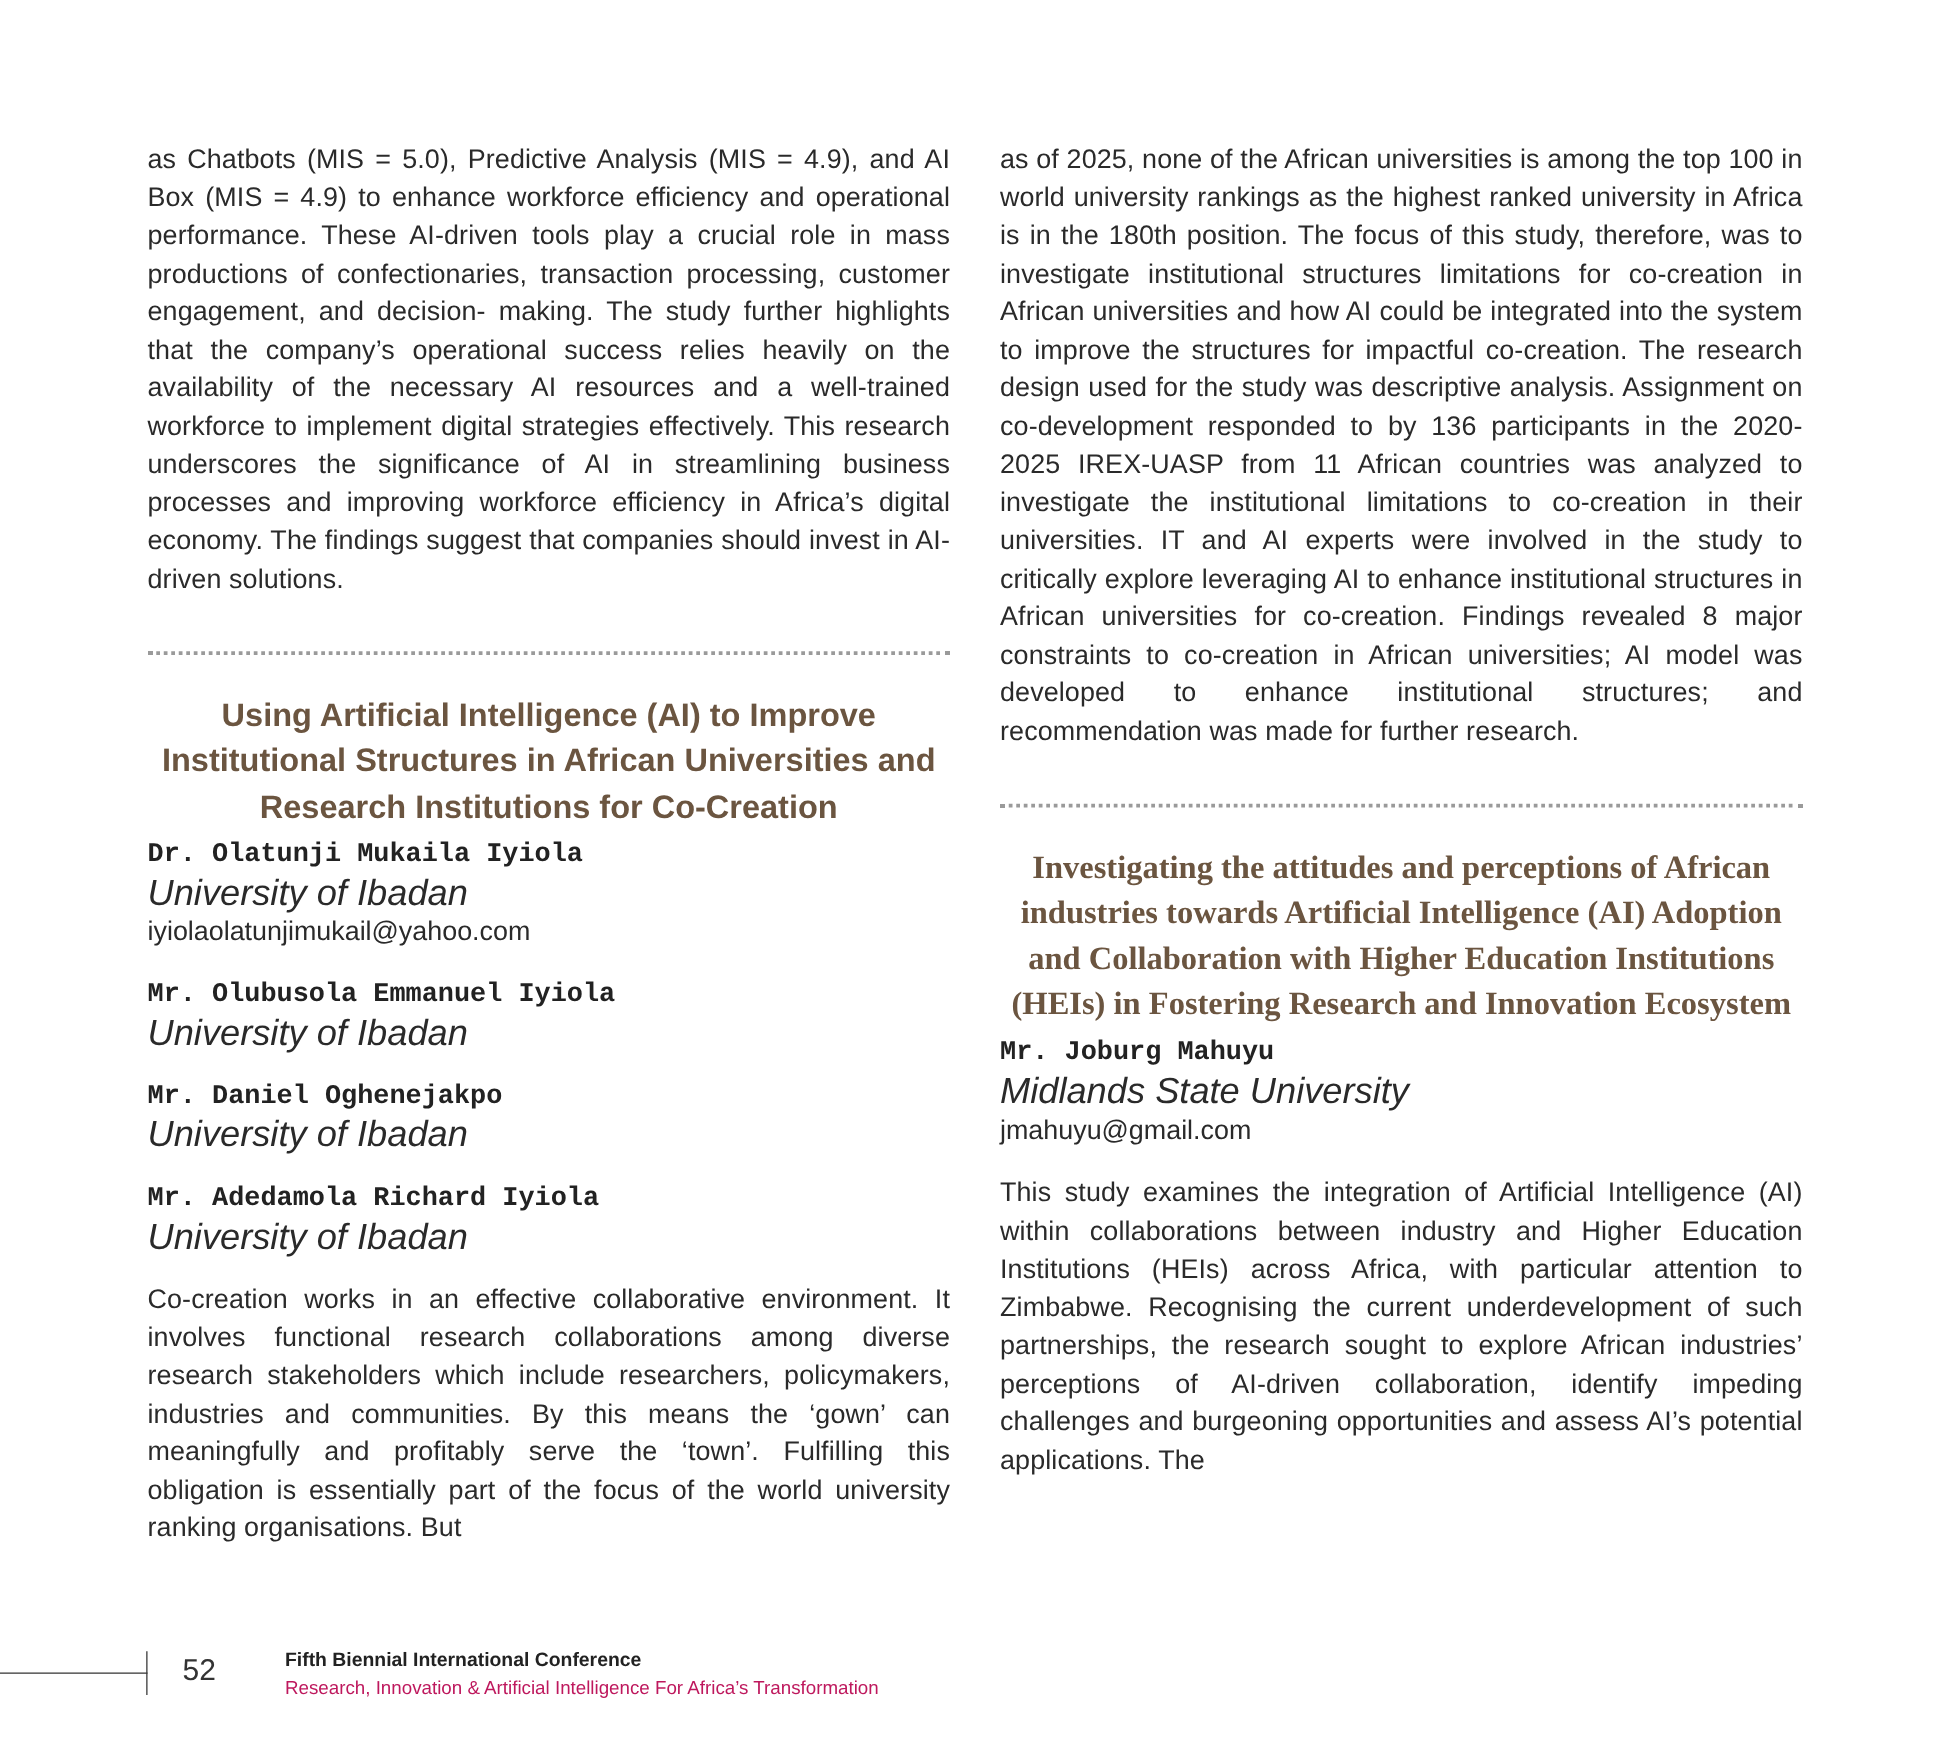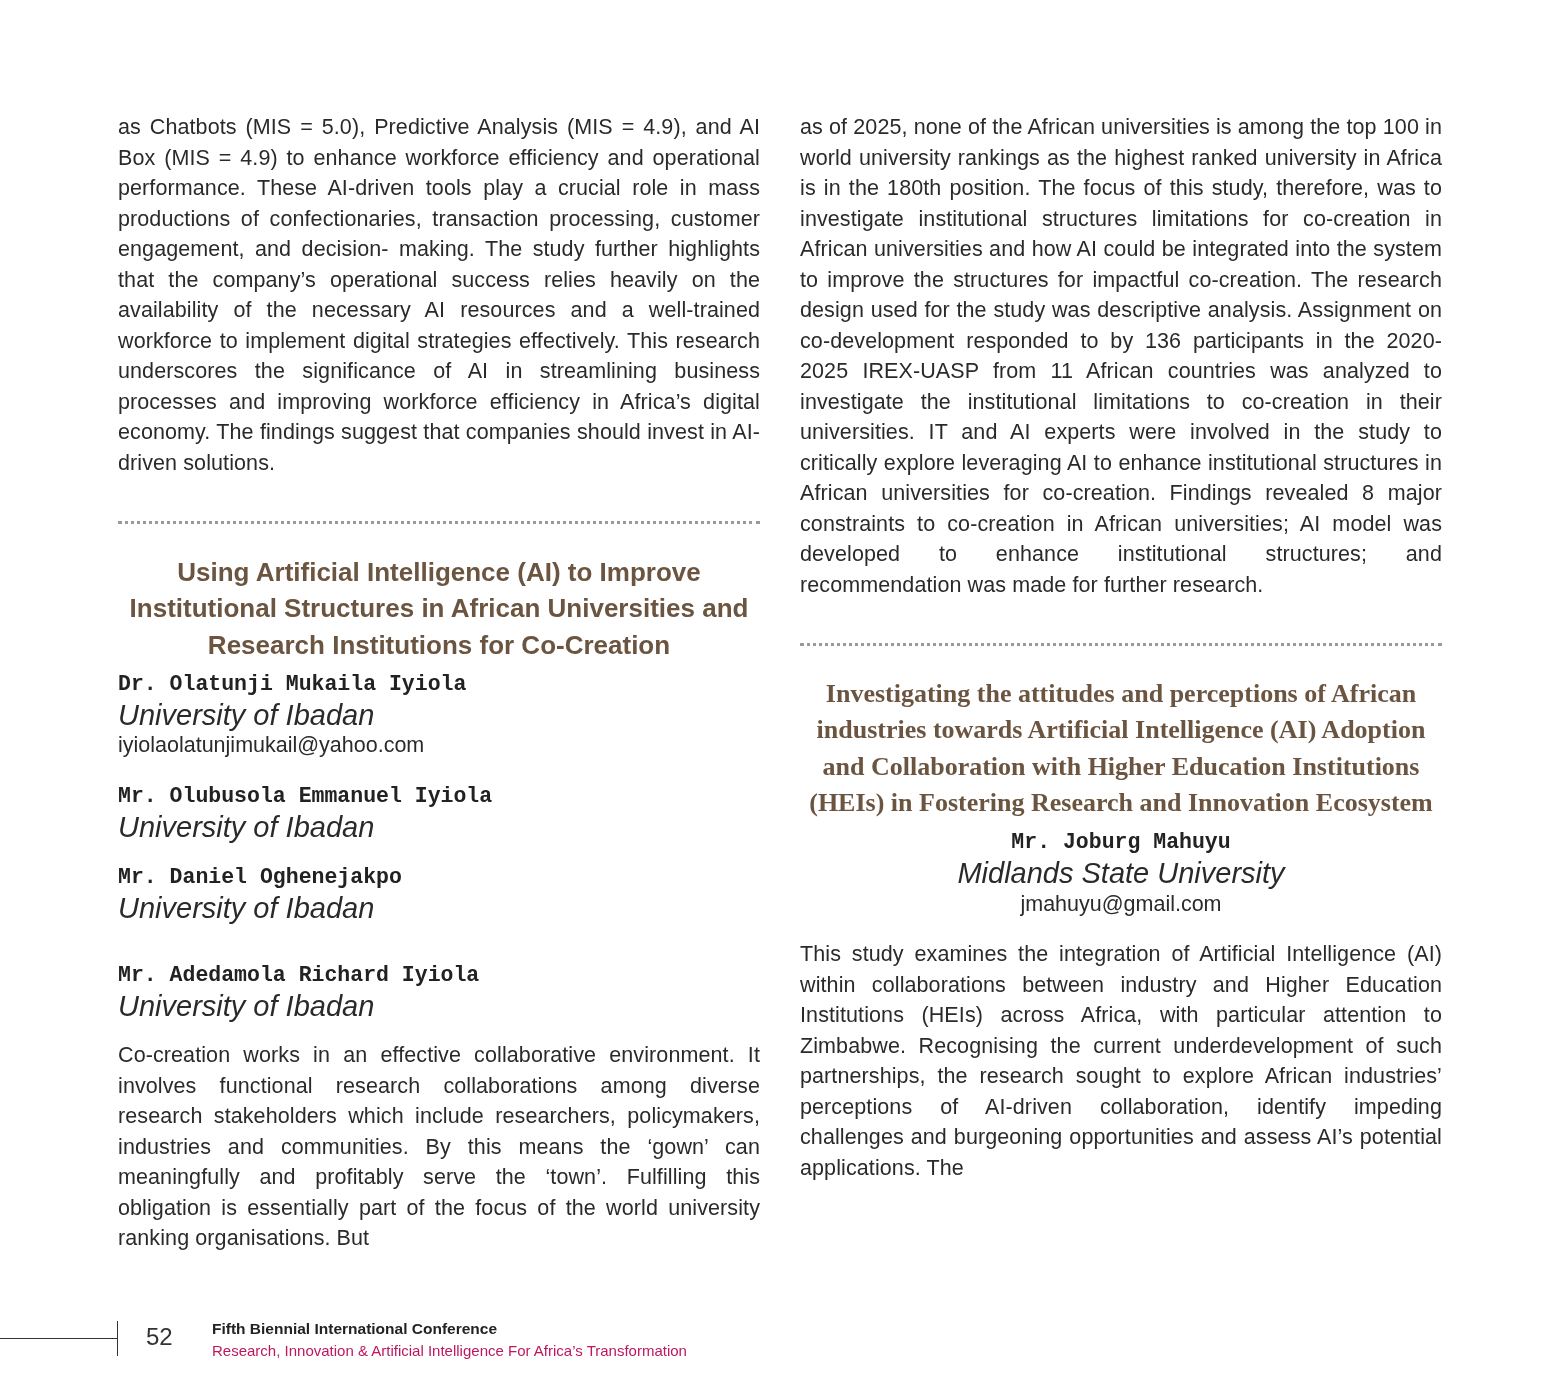--- a/index.html
+++ b/index.html
@@ -83,21 +83,21 @@
     }
     .page-number {
       position: absolute;
       left: 146px;
       top: 1323px;
       font-size: 24px;
       color: #333;
     }
     .footer-text {
       position: absolute;
-      left: 212px;
+      left: 228px;
       top: 1318px;
     }
     .footer-title {
       font-weight: bold;
       font-size: 15.5px;
       line-height: 22px;
       color: #222;
     }
     .footer-sub {
       font-size: 15px;
@@ -124,36 +124,36 @@
   <div class="author-block" style="margin-top:20px;">
     <div class="author-name">Mr. Olubusola Emmanuel Iyiola</div>
     <div class="author-aff">University of Ibadan</div>
   </div>
 
   <div class="author-block" style="margin-top:20px;">
     <div class="author-name">Mr. Daniel Oghenejakpo</div>
     <div class="author-aff">University of Ibadan</div>
   </div>
 
-  <div class="author-block" style="margin-top:36px;">
+  <div class="author-block" style="margin-top:20px;">
     <div class="author-name">Mr. Adedamola Richard Iyiola</div>
     <div class="author-aff">University of Ibadan</div>
   </div>
 
   <p class="para" style="margin-top:19px;">Co-creation works in an effective collaborative environment. It involves functional research collaborations among diverse research stakeholders which include researchers, policymakers, industries and communities. By this means the ‘gown’ can meaningfully and profitably serve the ‘town’. Fulfilling this obligation is essentially part of the focus of the world university ranking organisations. But</p>
 </div>
 
 <div class="col col-right">
   <p class="para">as of 2025, none of the African universities is among the top 100 in world university rankings as the highest ranked university in Africa is in the 180th position. The focus of this study, therefore, was to investigate institutional structures limitations for co-creation in African universities and how AI could be integrated into the system to improve the structures for impactful co-creation. The research design used for the study was descriptive analysis. Assignment on co-development responded to by 136 participants in the 2020-2025 IREX-UASP from 11 African countries was analyzed to investigate the institutional limitations to co-creation in their universities. IT and AI experts were involved in the study to critically explore leveraging AI to enhance institutional structures in African universities for co-creation. Findings revealed 8 major constraints to co-creation in African universities; AI model was developed to enhance institutional structures; and recommendation was made for further research.</p>
 
   <div class="divider" style="margin-top:43px;"></div>
 
   <h2 class="title" style="margin-top:30px;font-family:Liberation Serif, serif;">Investigating the attitudes and perceptions of African industries towards Artificial Intelligence (AI) Adoption and Collaboration with Higher Education Institutions (HEIs) in Fostering Research and Innovation Ecosystem</h2>
 
-  <div class="author-block" style="margin-top:6px;text-align:center;">
+  <div class="author-block" style="margin-top:6px;">
     <div class="author-name">Mr. Joburg Mahuyu</div>
     <div class="author-aff">Midlands State University</div>
     <div class="author-email">jmahuyu@gmail.com</div>
   </div>
 
   <p class="para" style="margin-top:20px;">This study examines the integration of Artificial Intelligence (AI) within collaborations between industry and Higher Education Institutions (HEIs) across Africa, with particular attention to Zimbabwe. Recognising the current underdevelopment of such partnerships, the research sought to explore African industries’ perceptions of AI-driven collaboration, identify impeding challenges and burgeoning opportunities and assess AI’s potential applications. The</p>
 </div>
 
 <div class="footer-line"></div>
 <div class="footer-tick"></div>

